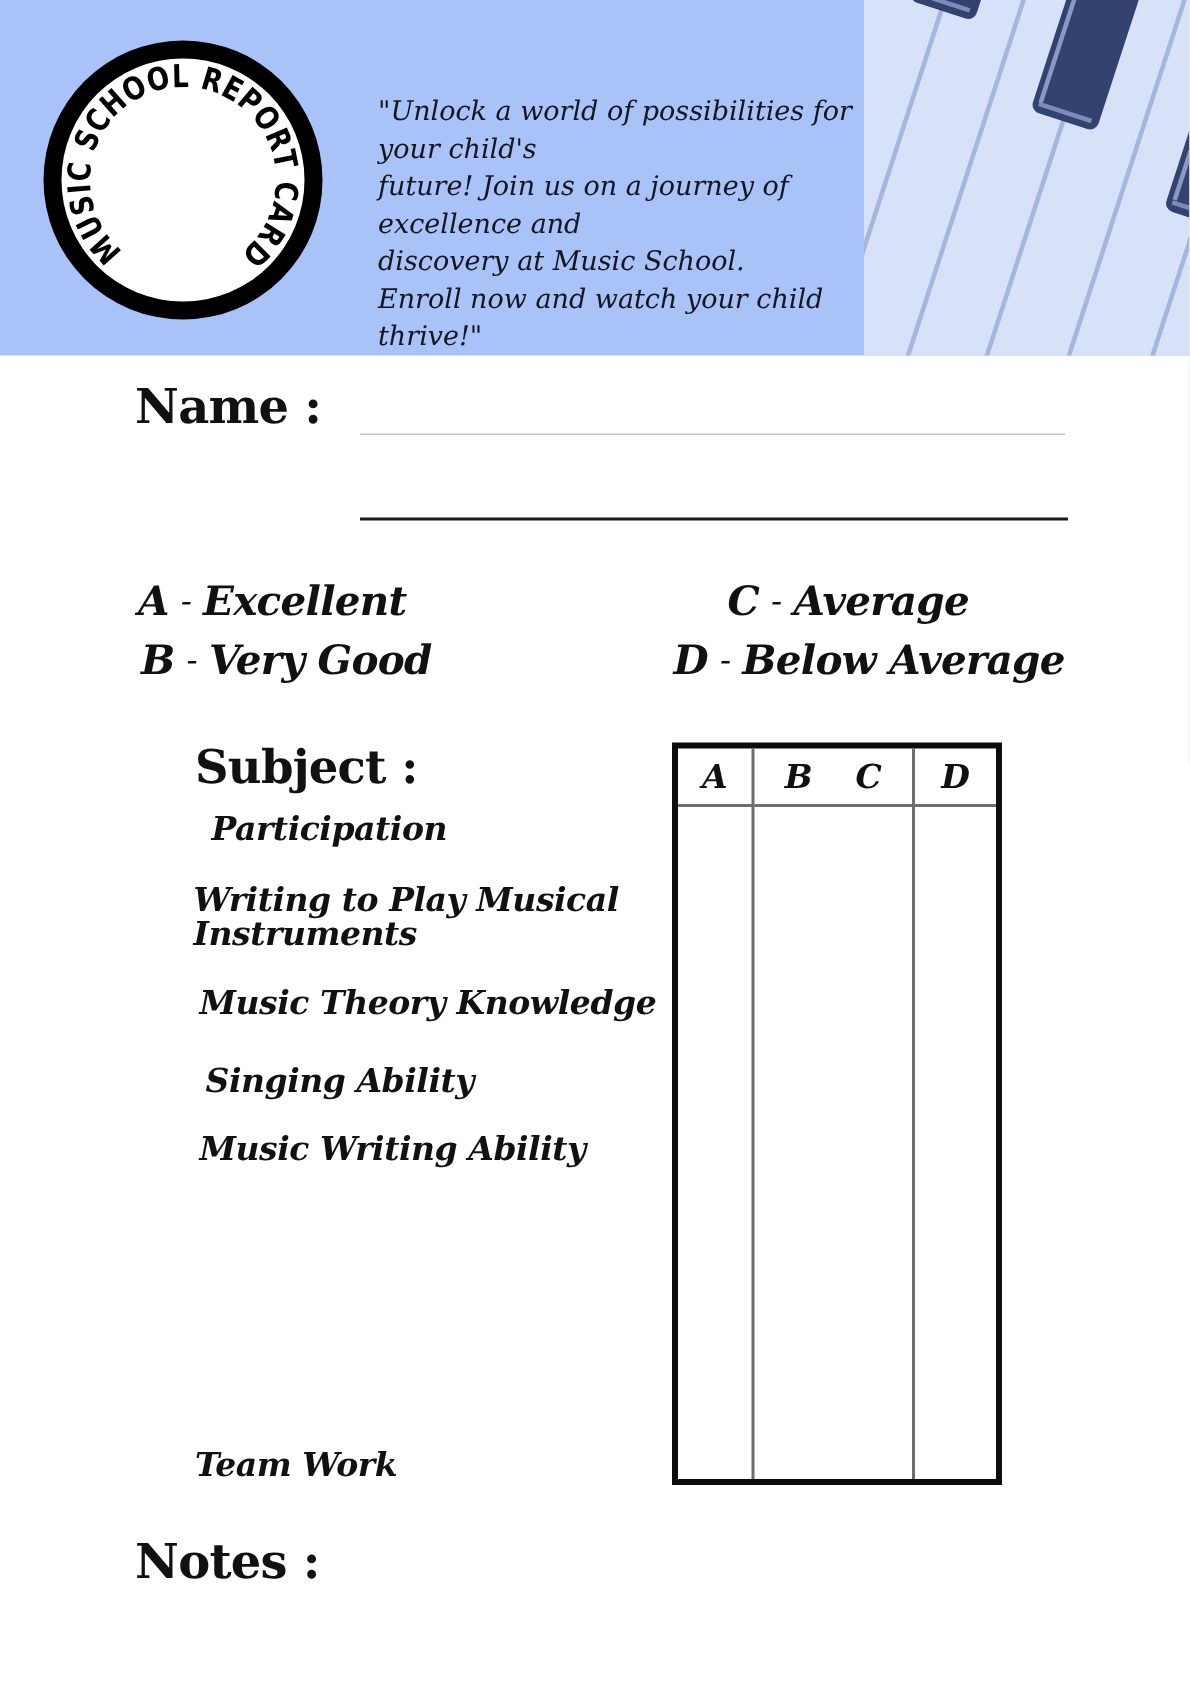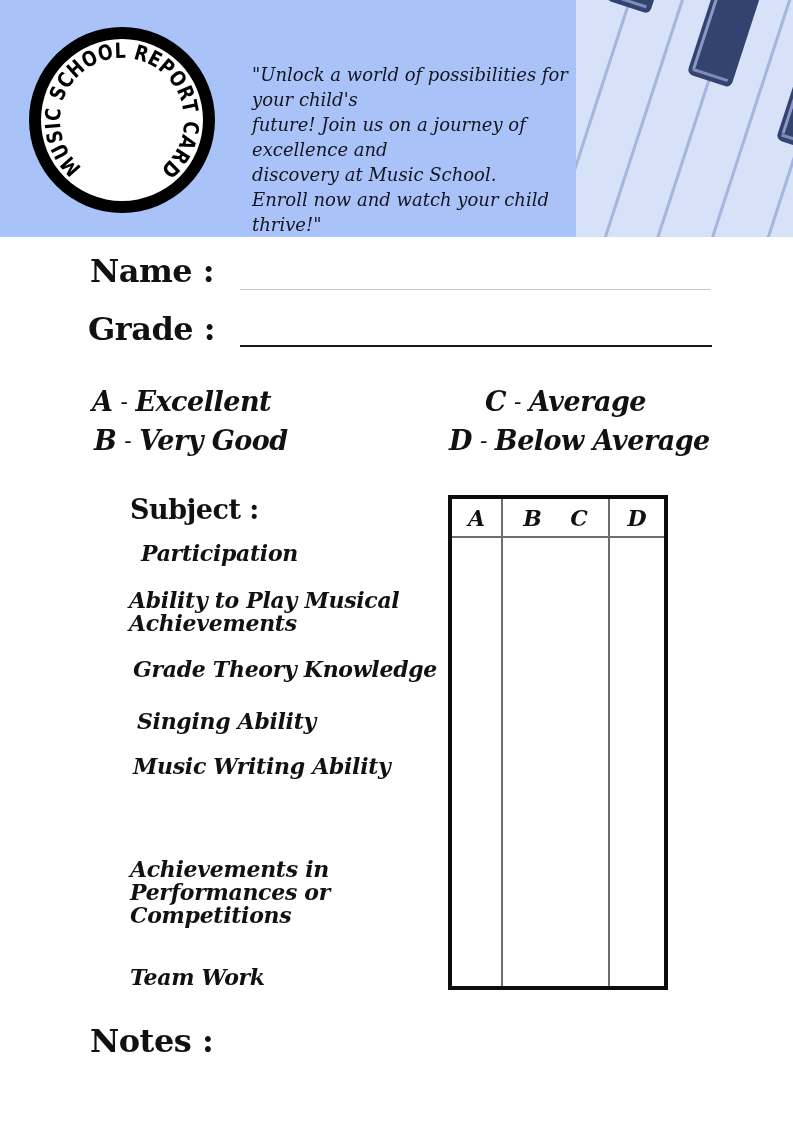--- a/index.html
+++ b/index.html
@@ -30,21 +30,21 @@
 
   
   .legend-item { position:absolute; font-size:27px; font-weight:700; font-style:italic; letter-spacing:-0.5px; white-space:nowrap; }
   .lg-a { left:92px;  top:386px; }
   .lg-b { left:94px;  top:425px; }
   .lg-c { left:449px; top:386px;margin-left:36px; }
   .lg-d { left:449px; top:425px; }
   .legend-sep { font-weight:400; font-size:22px; margin:0 8px; vertical-align:2px; }
 
   
-  .subject-title { left:130px; top:494px; font-size:27px; }
+  .subject-title { left:130px; top:494px; font-size:31px; }
   .subject { position:absolute; font-size:22px; font-weight:700; font-style:italic;
              letter-spacing:-0.3px; line-height:23px; }
   .s1 { left:141px; top:542px; }
   .s2 { left:129px; top:589px; width:310px; }
   .s3 { left:133px; top:658px; white-space:nowrap; }
   .s4 { left:137px; top:710px; }
   .s5 { left:133px; top:755px; }
   .s6 { left:129px; top:799px; width:310px; }
   .s7 { left:130px; top:858px; width:240px; }
   .s8 { left:130px; top:946px;margin-top:20px; }
@@ -114,43 +114,41 @@
           <line x1="207" y1="-40" x2="207" y2="102" stroke="#8b9ac4" stroke-width="3"></line>
           <line x1="206" y1="104" x2="243" y2="104" stroke="#7c8cb8" stroke-width="3"></line>
         </g>
       </g>
     </svg>
   </div>
 
   <div class="h-label name-label">Name :</div>
   <div class="name-line"></div>
 
-  <div class="h-label grade-label">Grade :</div>
   <div class="grade-line"></div>
 
   <div class="legend-item lg-a">
     <span>A</span><span class="legend-sep">-</span><span>Excellent</span>
   </div>
   <div class="legend-item lg-b">
     <span>B</span><span class="legend-sep">-</span><span>Very Good</span>
   </div>
   <div class="legend-item lg-c">
     <span>C</span><span class="legend-sep">-</span><span>Average</span>
   </div>
   <div class="legend-item lg-d">
     <span>D</span><span class="legend-sep">-</span><span>Below Average</span>
   </div>
 
   <div class="h-label subject-title" style="position:absolute;">Subject :</div>
   <div class="subject s1">Participation</div>
-  <div class="subject s2">Ability to Play Musical Achievements</div>
-  <div class="subject s3">Grade Theory Knowledge</div>
+  <div class="subject s2">Writing to Play Musical Instruments</div>
+  <div class="subject s3">Music Theory Knowledge</div>
   <div class="subject s4">Singing Ability</div>
   <div class="subject s5">Music Writing Ability</div>
-  <div class="subject s7">Achievements in Performances or Competitions</div>
   <div class="subject s8">Team Work</div>
 
   <div class="gtable">
     <div class="gcell ghead">A</div>
     <div class="gcell ghead bc">
       <span>B</span>
       <span>C</span>
     </div>
     <div class="gcell ghead last">D</div>
     <div class="gcell"></div>

